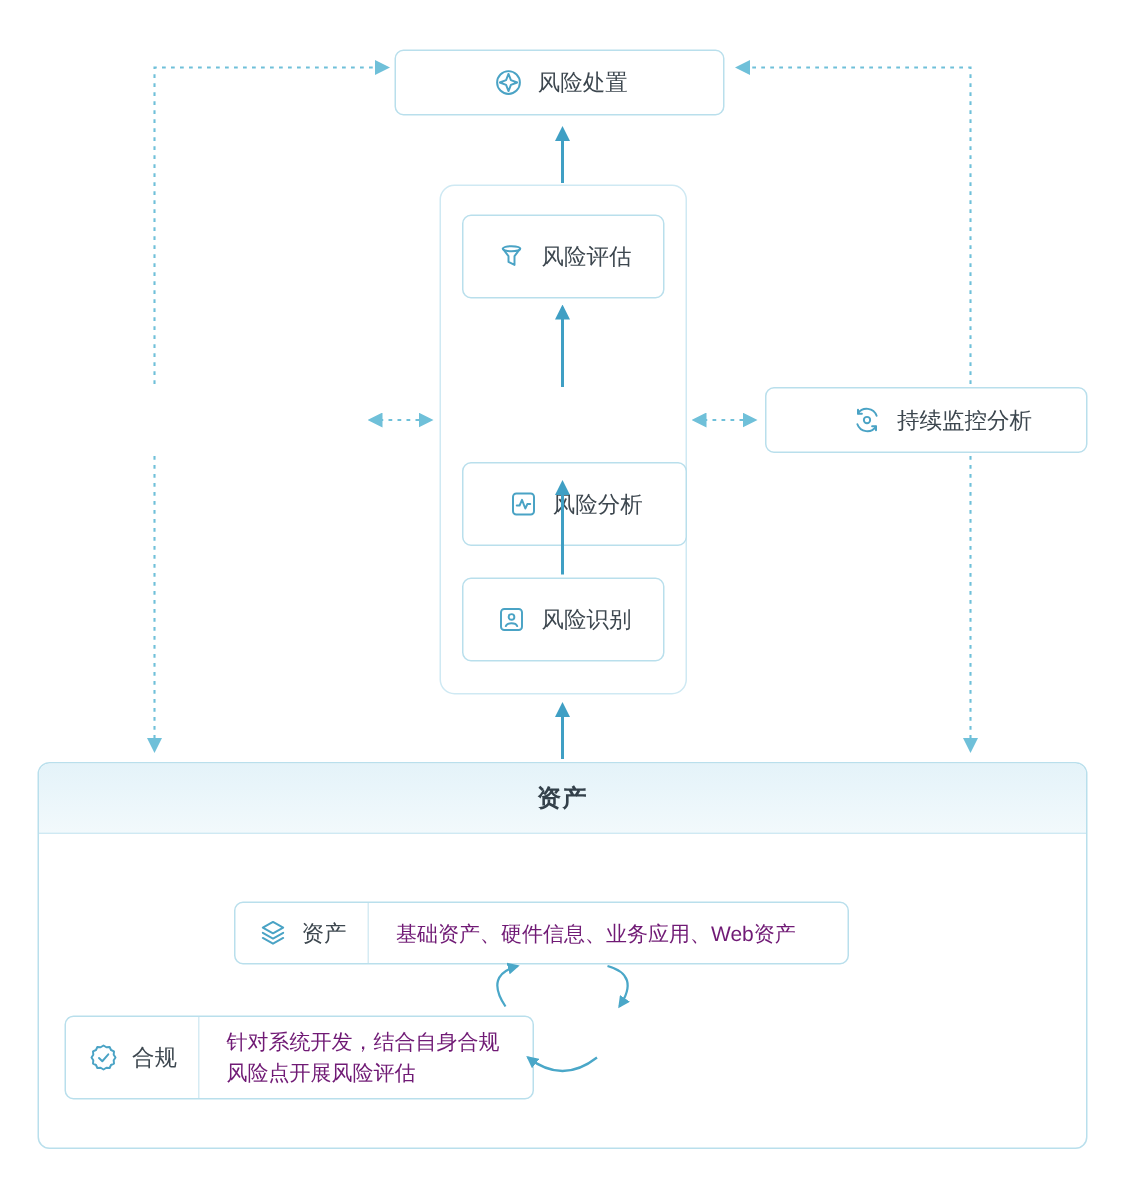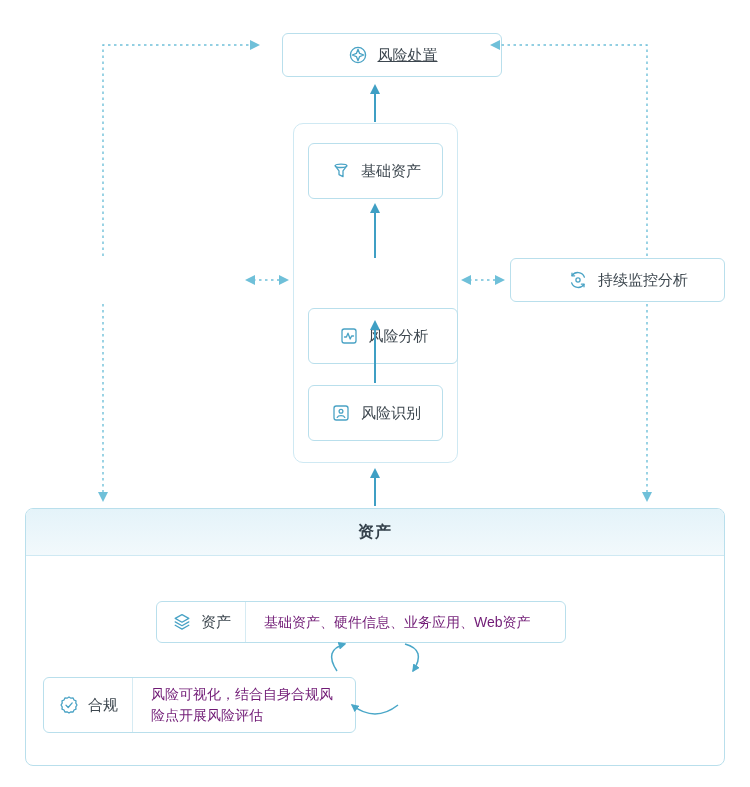--- a/index.html
+++ b/index.html
@@ -9,21 +9,21 @@
   .overlay { position: absolute; inset: 0; z-index: 5; pointer-events: none; }
 
   .node {
     position: absolute; z-index: 2; box-sizing: border-box;
     display: flex; align-items: center; justify-content: center; gap: 9px;
     background: #fff; border: 1px solid #b9dfec; border-radius: 6px;
     color: #3d474f; font-size: 15px;
   }
   .node .icon, .asset-item .icon { display: inline-flex; flex: 0 0 auto; }
 
-  .node-disposal      { left: 282px; top: 33px;  width: 220px; height: 44px; text-decoration: underline; }
+  .node-disposal      { left: 263px; top: 33px;  width: 220px; height: 44px; }
   .pipeline           { position: absolute; z-index: 1; left: 293px; top: 123px; width: 165px; height: 340px;
                         border: 1px solid #cfe9f3; border-radius: 10px; background: #fff; box-sizing: border-box; }
   .node-assessment    { left: 308px; top: 143px; width: 135px; height: 56px; }
   .node-analysis      { left: 308px; top: 260px; width: 150px; height: 56px; margin-top: 48px; }
   .node-identification{ left: 308px; top: 385px; width: 135px; height: 56px; }
   .node-visualization { left: 25px;  top: 258px; width: 215px; height: 44px; }
   .node-monitoring    { left: 510px; top: 258px; width: 215px; height: 44px; padding-left: 20px; }
 
   .assets-panel {
     position: absolute; z-index: 1; left: 25px; top: 508px; width: 700px; height: 258px;
@@ -103,21 +103,21 @@
 
   <div class="pipeline"></div>
 
   <div class="node node-assessment">
     <span class="icon">
       <svg width="22" height="22" viewBox="0 0 22 22" fill="none" stroke="#4aa3c5" stroke-width="1.3" stroke-linecap="round" stroke-linejoin="round">
         <ellipse cx="11" cy="5.8" rx="5.8" ry="1.7"></ellipse>
         <path d="M5.2 5.8 L9 10.8 L9 14.6 L13 16.6 L13 10.8 L16.8 5.8"></path>
       </svg>
     </span>
-    <span class="label">基础资产</span>
+    <span class="label">风险评估</span>
   </div>
 
   <div class="node node-analysis">
     <span class="icon">
       <svg width="22" height="22" viewBox="0 0 22 22" fill="none" stroke="#4aa3c5" stroke-width="1.3" stroke-linecap="round" stroke-linejoin="round">
         <rect x="4" y="4" width="14" height="14" rx="2.2"></rect>
         <path d="M6.5 12 H8.4 L10 8.2 L12.2 14 L13.6 11 H15.5"></path>
       </svg>
     </span>
     <span class="label">风险分析</span>
@@ -168,18 +168,18 @@
 
     <div class="asset-item item-compliance">
       <span class="icon">
         <svg width="22" height="22" viewBox="0 0 22 22" fill="none" stroke="#4aa3c5" stroke-width="1.3" stroke-linecap="round" stroke-linejoin="round">
           <path d="M11 3 l1.9 1.2 2.2 -.2 .9 2 2 .9 -.2 2.2 1.2 1.9 -1.2 1.9 .2 2.2 -2 .9 -.9 2 -2.2 -.2 -1.9 1.2 -1.9 -1.2 -2.2 .2 -.9 -2 -2 -.9 .2 -2.2 -1.2 -1.9 1.2 -1.9 -.2 -2.2 2 -.9 .9 -2 2.2 .2 z"></path>
           <path d="M8 11.3 L10.2 13.5 L14.2 8.9"></path>
         </svg>
       </span>
       <span class="item-label">合规</span>
       <span class="v-divider"></span>
-      <span class="item-desc">风险可视化，结合自身合规风险点开展风险评估</span>
+      <span class="item-desc">针对系统开发，结合自身合规风险点开展风险评估</span>
     </div>
 
   </div>
 
 </div>
 
 </body></html>

